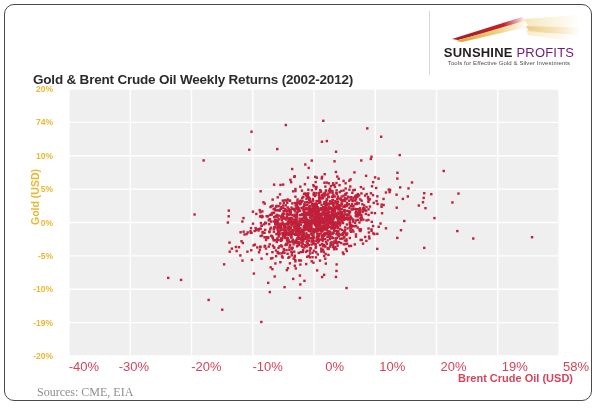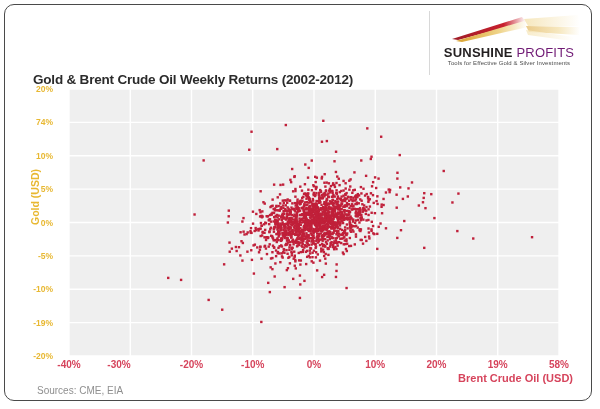--- a/index.html
+++ b/index.html
@@ -138,34 +138,35 @@
     font-size: 8.5px;
     font-weight: bold;
     color: #e8b832;
     white-space: nowrap;
   }
   .xtick {
     position: absolute;
     top: 354px;
     width: 60px;
     margin-left: -30px;
-    text-align: center;
-    font-size: 10px;
-    font-weight: bold;
+    text-align: right;
+    font-size: 13px;
+    font-weight: normal;
     color: #d6445c;
     white-space: nowrap;
   }
 
   .sources {
     position: absolute;
     left: 32px;
     top: 380px;
-    font-size: 10px;
+    font-size: 12px;
     color: #8f8f8f;
     white-space: nowrap;
+    font-family: Liberation Serif, serif;
   }
 </style>
 </head>
 <body>
 
 <div class="card">
 
   <div class="chart-title">Gold &amp; Brent Crude Oil Weekly Returns (2002-2012)</div>
 
   <div class="logo">

